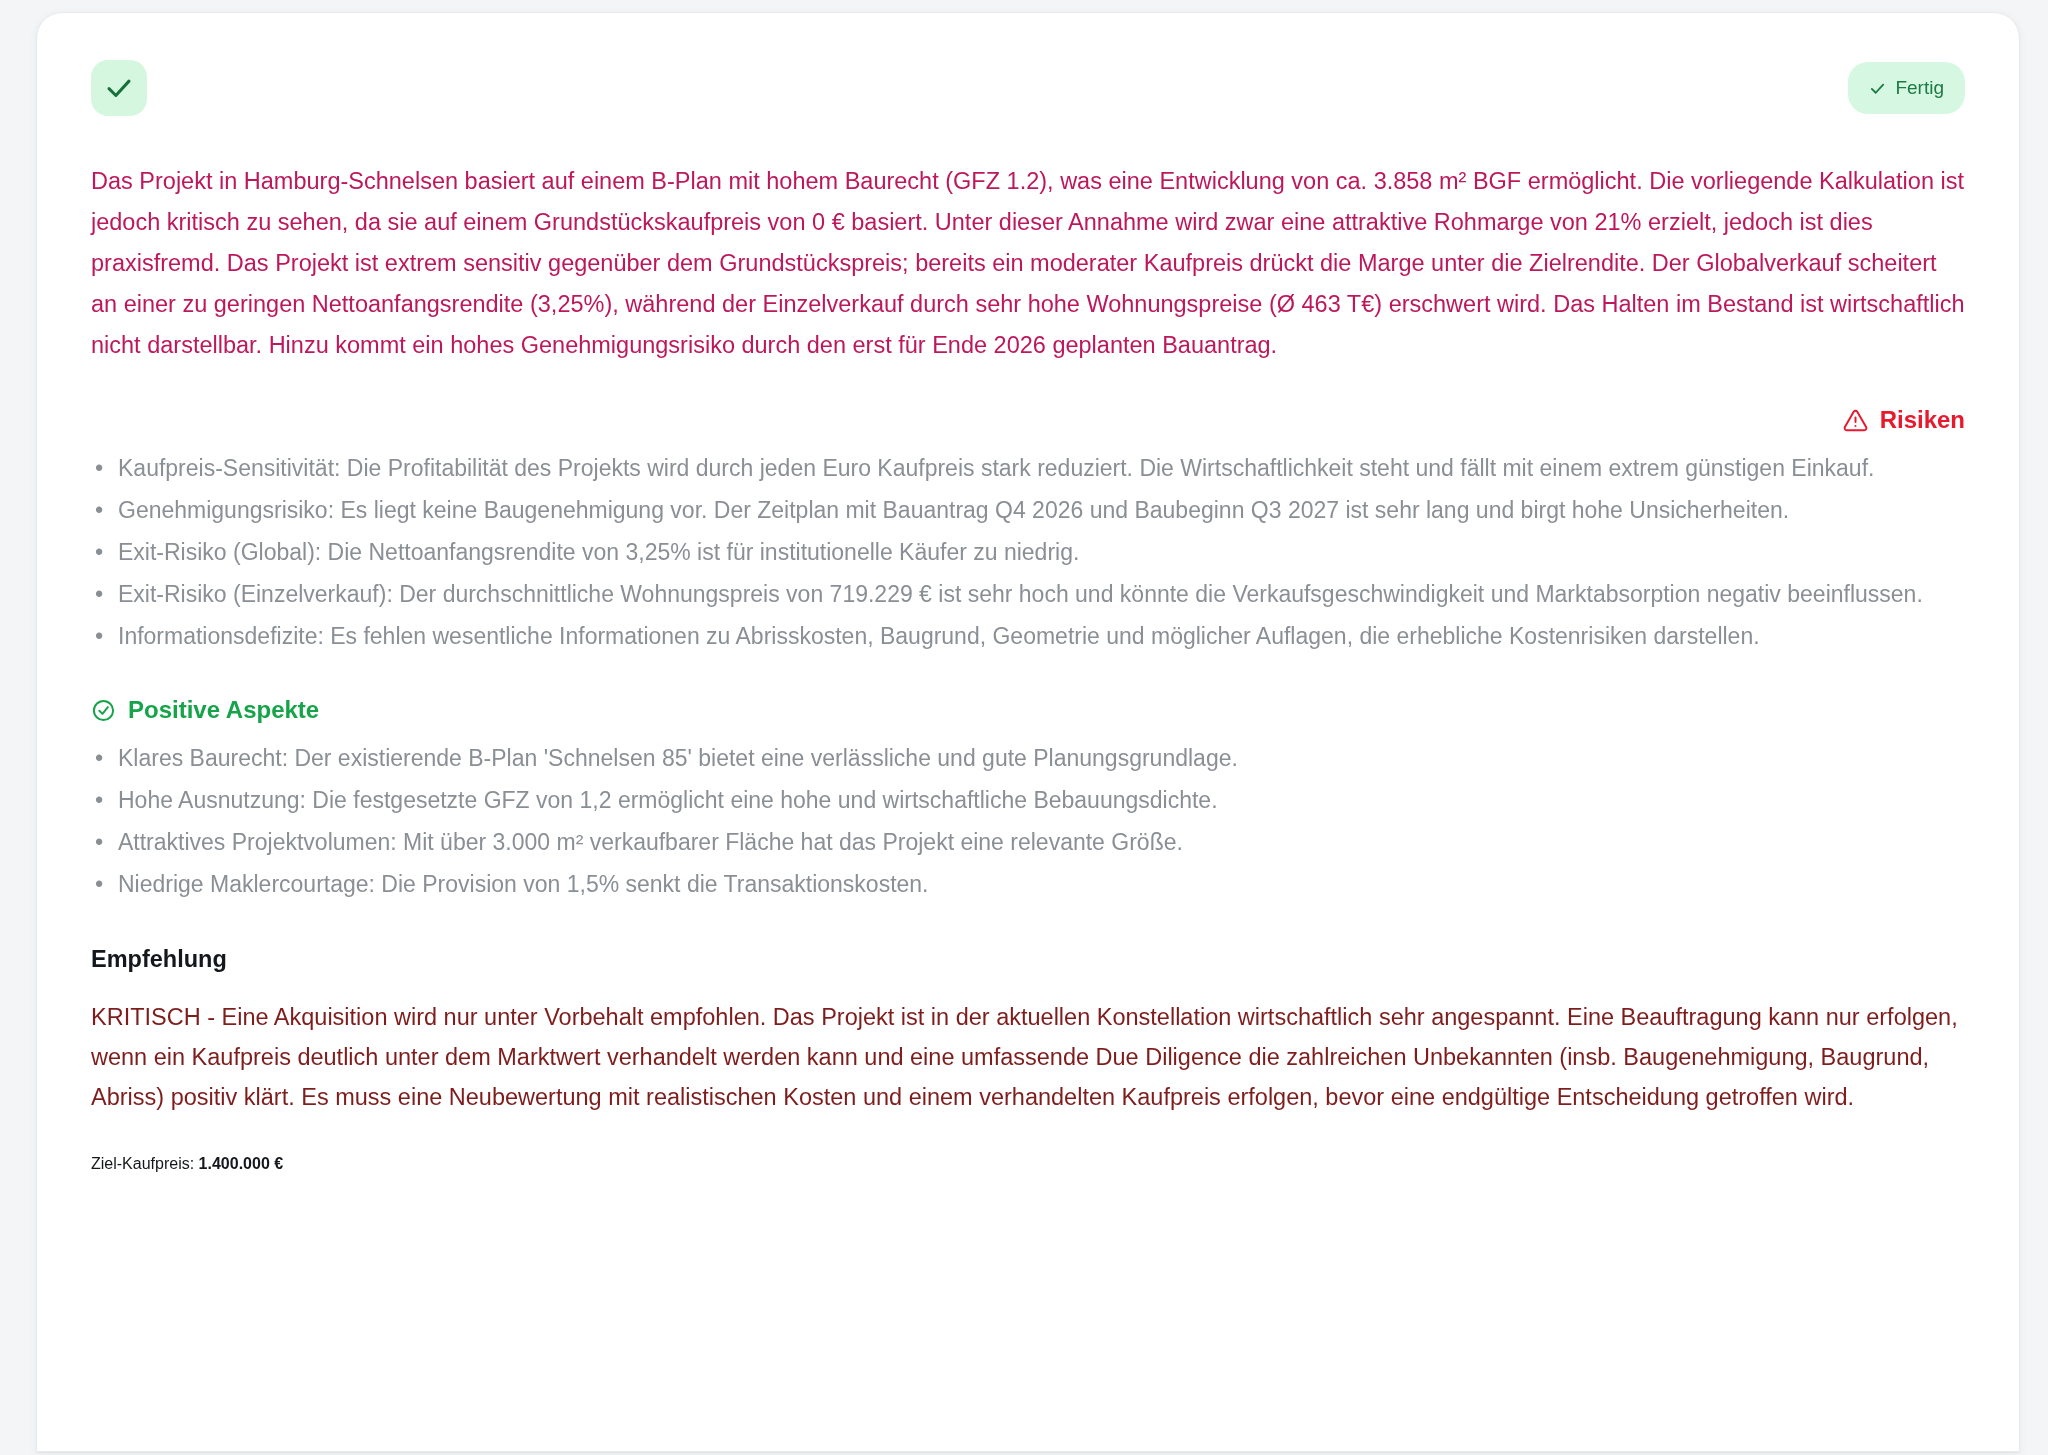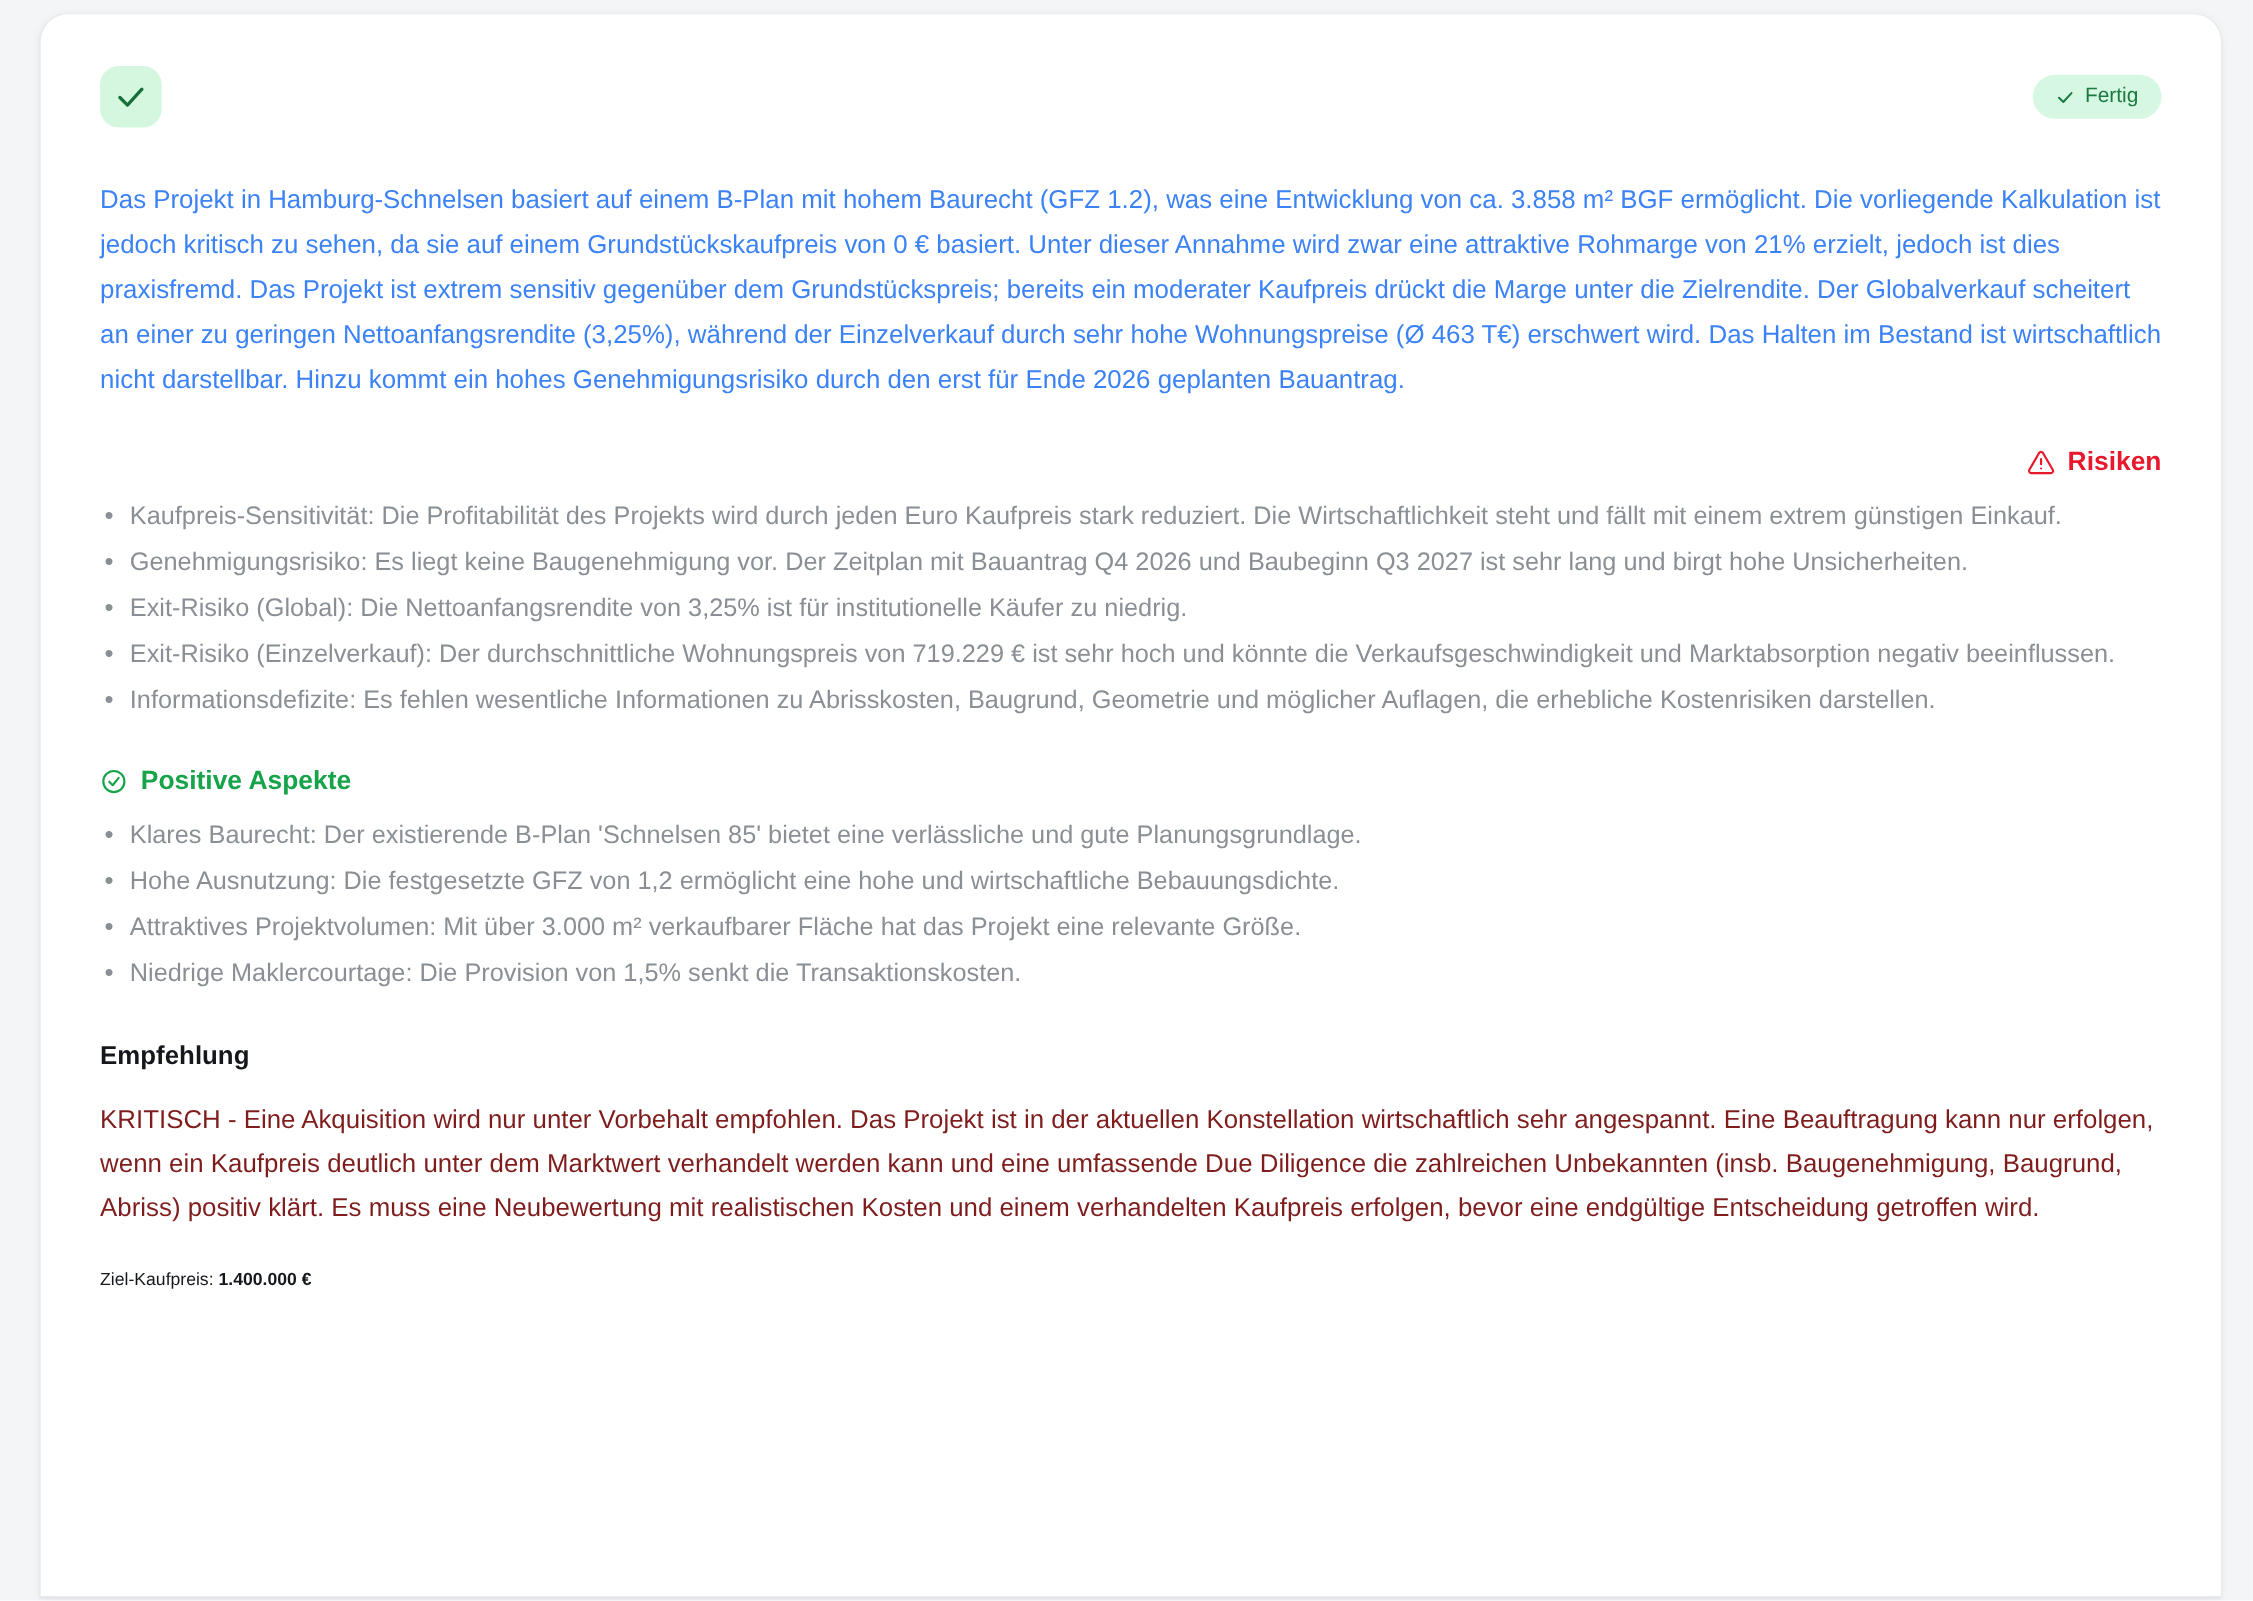--- a/index.html
+++ b/index.html
@@ -68,36 +68,36 @@
   }
 
   .badge {
     position: absolute;
     right: 0;
     top: 50%;
     transform: translateY(-50%);
     display: inline-flex;
     align-items: center;
     gap: 9px;
-    height: 40px;
+    height: 52px;
     padding: 0 21px;
     border-radius: 20px;
     background: #d6f8e2;
     color: #1b7a42;
     font-size: 19px;
     white-space: nowrap;
   }
   .badge svg { display: block; }
 
   
   .intro {
     margin-top: 44px;
     font-size: 23.5px;
     line-height: 41px;
-    color: #3b82f6;
+    color: #be185d;
     max-width: 1880px;
   }
 
   .section {
     margin-top: 40px;
   }
 
   .section-head {
     display: flex;
     align-items: center;

